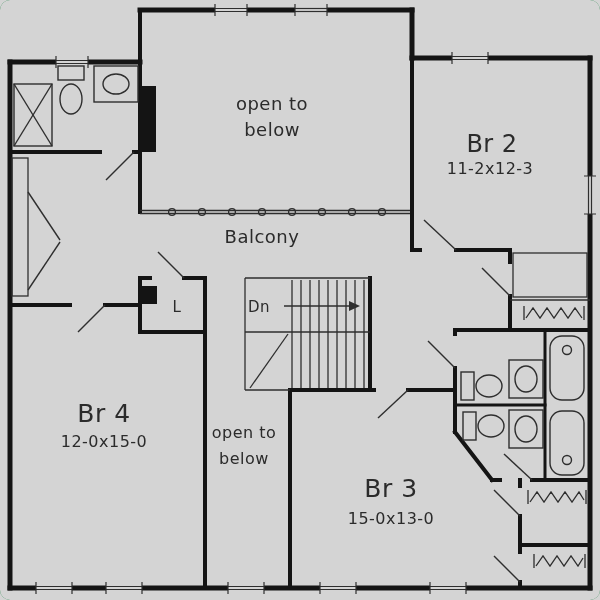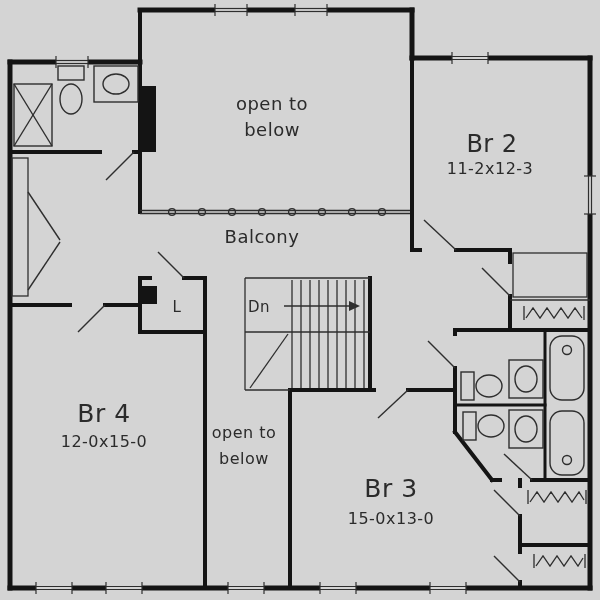--- a/index.html
+++ b/index.html
@@ -1,16 +1,16 @@
 <!DOCTYPE html>
 <html><head>
 <meta charset="utf-8">
 <style>
   html,body{margin:0;padding:0;background:#d4d4d4;}
-  #plan-wrap{width:600px;height:600px;position:relative;background:#15803d;overflow:hidden;}
+  #plan-wrap{width:600px;height:600px;position:relative;background:#15803d;overflow:hidden;border-radius:10px;}
   svg{display:block;}
   .wall-outer{stroke:#141414;stroke-width:5;stroke-linecap:square;}
   .wall{stroke:#141414;stroke-width:4;stroke-linecap:square;}
   .wall3{stroke:#141414;stroke-width:3;stroke-linecap:square;}
   .thin{stroke:#2e2e2e;stroke-width:1.3;fill:none;}
   .fixture{stroke:#2e2e2e;stroke-width:1.4;fill:none;}
   .door{stroke:#2e2e2e;stroke-width:1.4;}
   .winline{stroke:#2e2e2e;stroke-width:1.2;}
   .winbg{fill:#d4d4d4;stroke:none;}
   .solid{fill:#141414;stroke:none;}

